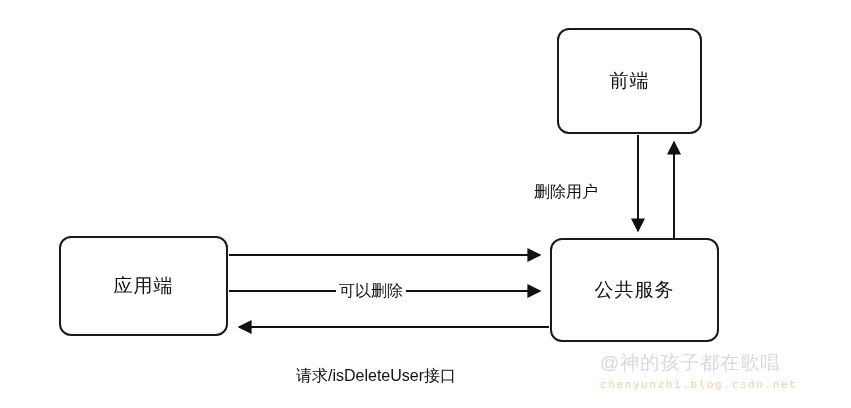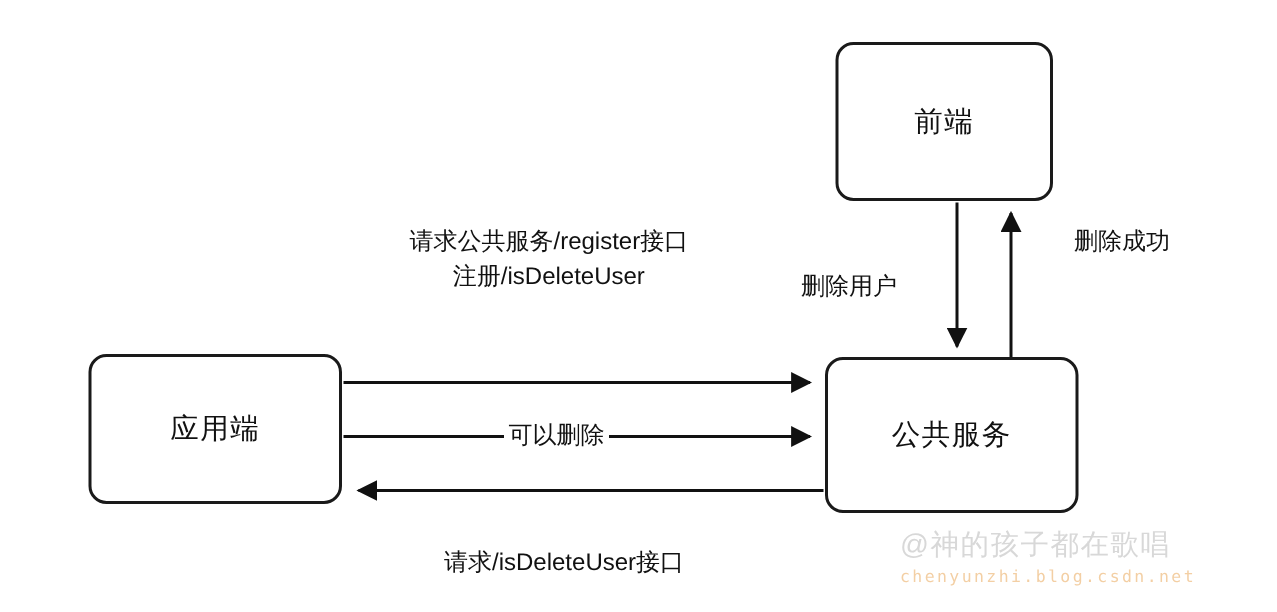--- a/index.html
+++ b/index.html
@@ -121,28 +121,23 @@
   </div>
 
   <div class="node" id="node-app">
     <span>应用端</span>
   </div>
 
   <div class="node" id="node-service">
     <span>公共服务</span>
   </div>
 
-  <div class="edge-label centered" id="label-register">
-    <div>请求公共服务/register接口</div>
-    <div>注册/isDeleteUser</div>
-  </div>
 
   <div class="edge-label" id="label-delete-user">删除用户</div>
 
-  <div class="edge-label" id="label-delete-ok">删除成功</div>
 
   <div class="edge-label" id="label-can-delete">可以删除</div>
 
   <div class="edge-label" id="label-request-api">请求/isDeleteUser接口</div>
 
   <div id="watermark">
     <span class="wm-main">@神的孩子都在歌唱</span>
     <span class="wm-sub">chenyunzhi.blog.csdn.net</span>
   </div>
 

